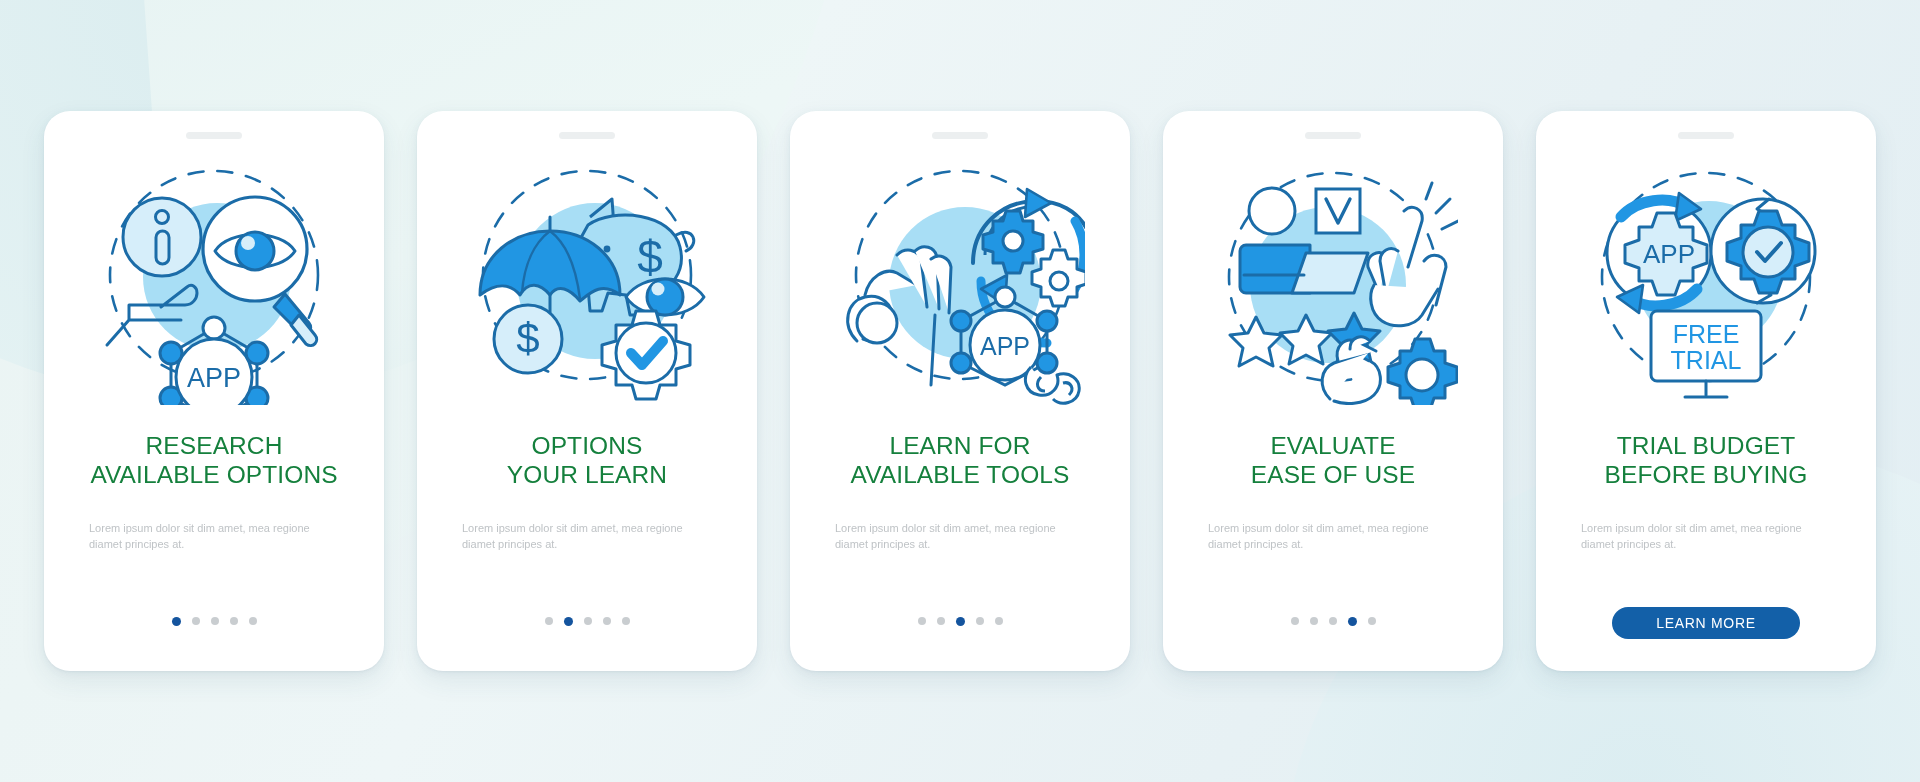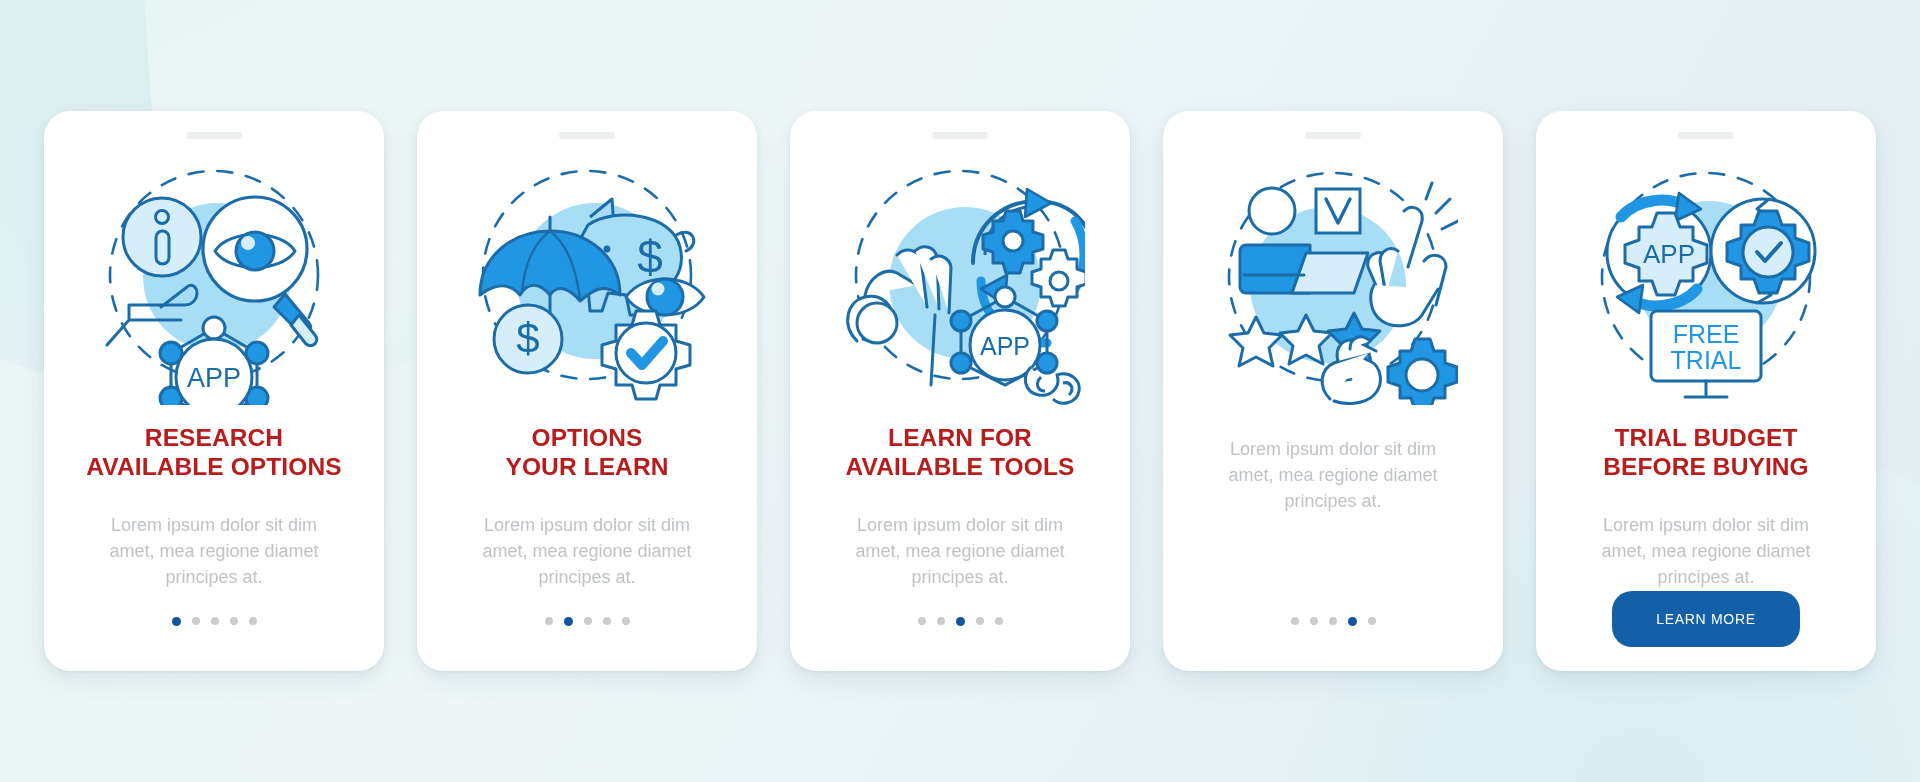--- a/index.html
+++ b/index.html
@@ -89,37 +89,36 @@
   .illus {
     width: 250px;
     height: 250px;
     margin-top: 16px;
     flex: 0 0 auto;
   }
   .illus svg { display: block; width: 100%; height: 100%; }
 
   
   .card-title {
-    margin-top: 18px;
+    margin-top: 26px;
     width: 260px;
     text-align: center;
-    color: #b91c1c;
+    color: #15803d;
     font-size: 24.5px;
     line-height: 1.19;
-    font-weight: bold;
+    font-weight: normal;
     letter-spacing: 0.1px;
     flex: 0 0 auto;
   }
 
   .card-body {
     margin-top: 32px;
     width: 250px;
-    text-align: center;
     color: #bfc3c6;
-    font-size: 18px;
+    font-size: 11px;
     line-height: 1.44;
     flex: 0 0 auto;
   }
 
   .spacer { flex: 1 1 auto; }
 
   
   .dots {
     display: flex;
     gap: 11px;
@@ -136,21 +135,21 @@
   }
   .dot.active {
     background: #14549e;
     width: 9px; height: 9px;
   }
 
   
   .cta {
     margin-bottom: 32px;
     width: 188px;
-    height: 56px;
+    height: 32px;
     border-radius: 20px;
     border: none;
     background: #1360a8;
     color: #ffffff;
     font-size: 14px;
     font-family: "Liberation Sans", sans-serif;
     letter-spacing: 0.7px;
     cursor: pointer;
     flex: 0 0 auto;
   }
@@ -372,20 +371,24 @@
           <path d="M130 206 C126 192 136 182 148 186 L168 196"></path>
           <path d="M142 194 C142 182 154 178 162 186"></path>
           <path d="M126 246 C136 250 156 250 166 240 C176 230 174 212 162 206"></path>
         </g>
 
         <path d="M192 196 h11 l4 -12 h15 l4 12 h11 v12 l12 4 v15 l-12 4 v12 h-11 l-4 12 h-15
                  l-4 -12 h-11 v-12 l-12 -4 v-15 l12 -4 Z" fill="#2196e3" stroke="#1b6ca8" stroke-width="3" stroke-linejoin="round"></path>
         <circle cx="214" cy="220" r="16" fill="#ffffff" stroke="#1b6ca8" stroke-width="3"></circle>
       </svg>
     </div>
+    <div class="card-title">
+      <span>EVALUATE</span><br>
+      <span>EASE OF USE</span>
+    </div>
     <div class="card-body">Lorem ipsum dolor sit dim amet, mea regione diamet principes at.</div>
     <div class="spacer"></div>
     <div class="dots">
       <span class="dot"></span>
       <span class="dot"></span>
       <span class="dot"></span>
       <span class="dot active"></span>
       <span class="dot"></span>
     </div>
   </div>

